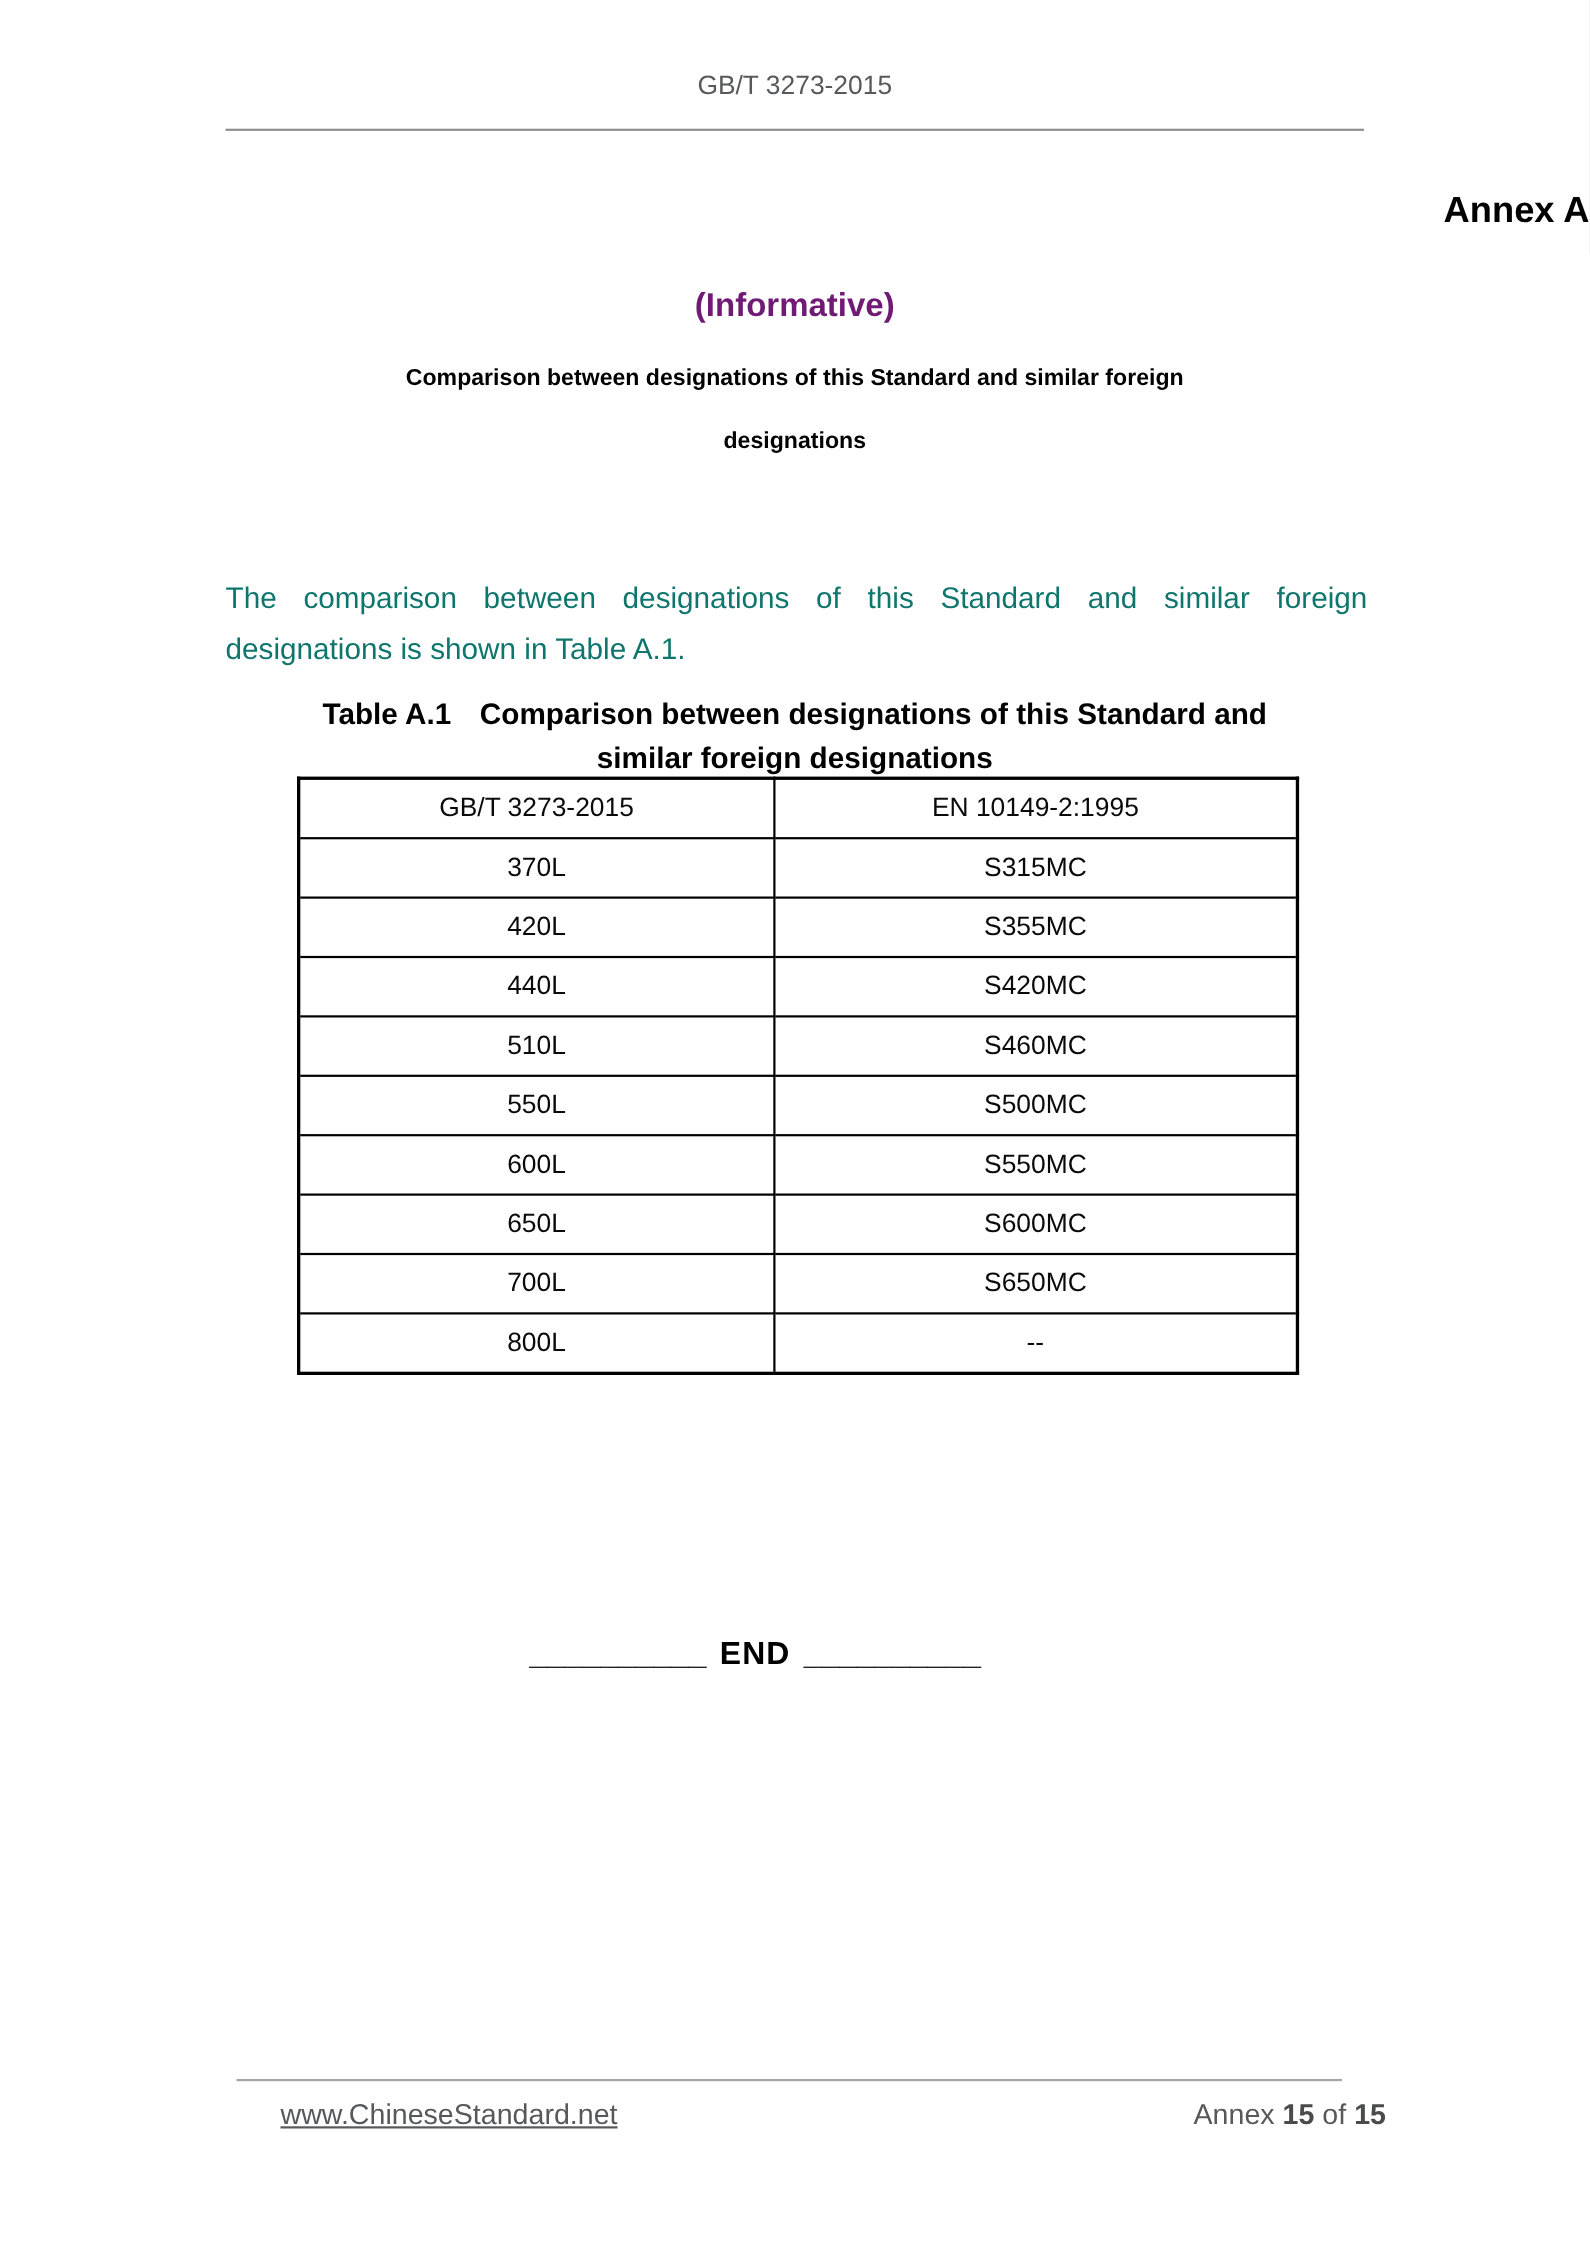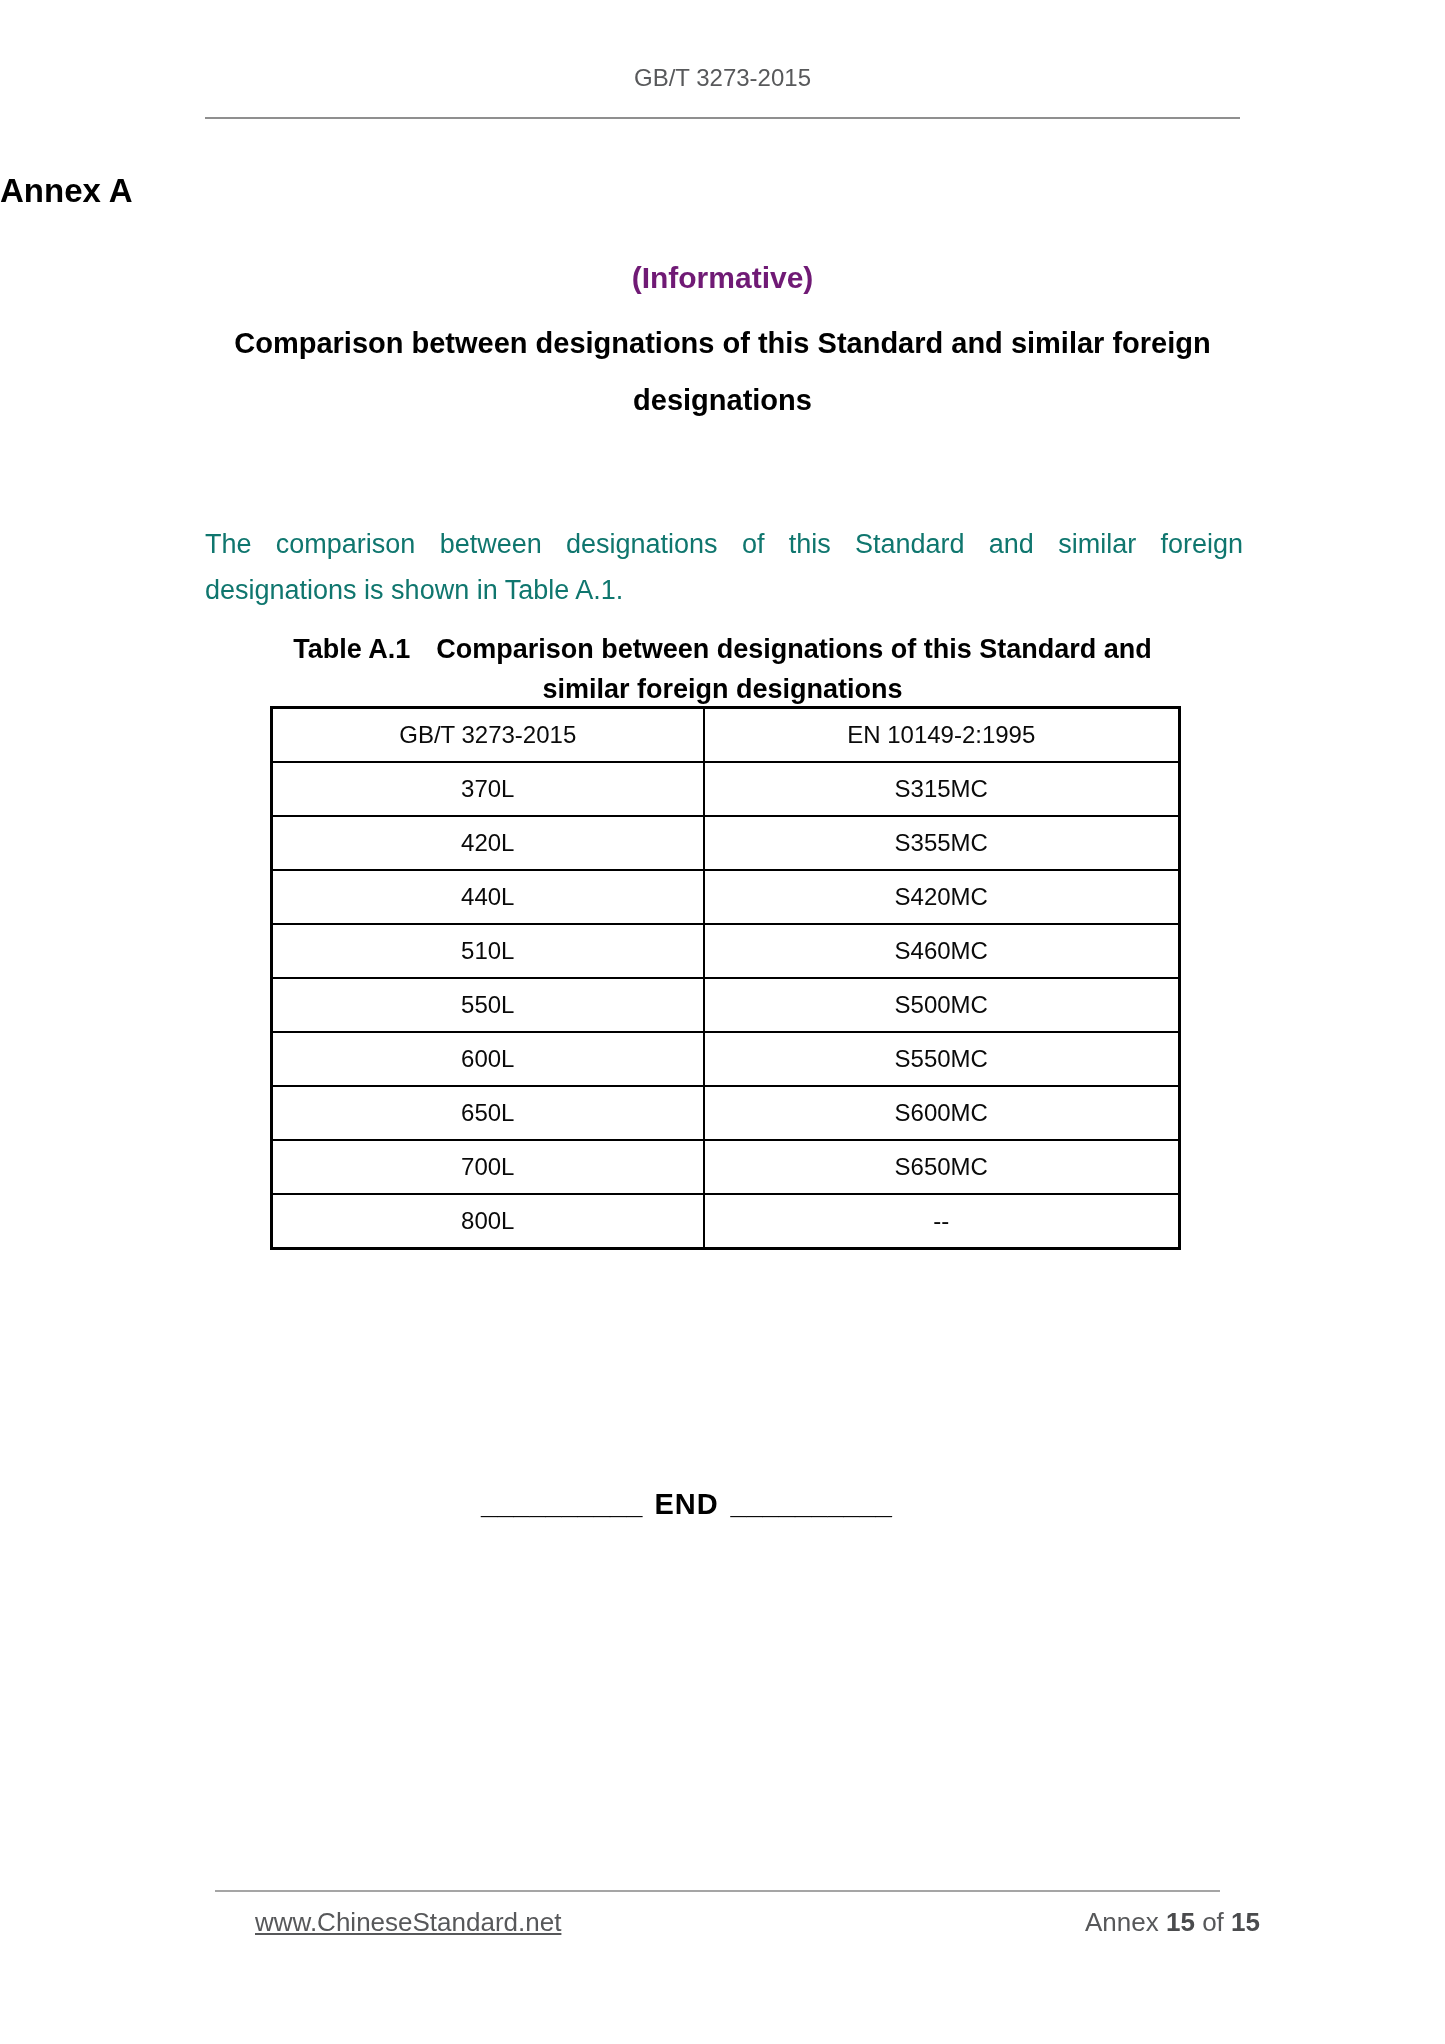--- a/index.html
+++ b/index.html
@@ -20,29 +20,29 @@
   }
   .hdr-watermark{
     position:absolute;left:50%;top:14px;transform:translateX(-50%);
     font-size:24px;color:#58595b;white-space:nowrap;
   }
   .rule{position:absolute;border-top:2px solid #8f8f8f;height:0;}
   .rule-top{top:117px;left:205px;width:1035px;}
   
   .annex-title{
     position:absolute;top:172px;left:0;width:100%;margin:0;
-    text-align:left;font-size:33px;font-weight:bold;color:#000;
+    text-align:right;font-size:33px;font-weight:bold;color:#000;
   }
   .annex-subtitle{
     position:absolute;top:261px;left:0;width:100%;margin:0;
     text-align:center;font-size:30px;font-weight:bold;color:#701a75;
   }
   .annex-heading{
     position:absolute;top:315px;left:205px;width:1035px;margin:0;
-    text-align:center;font-size:29px;font-weight:bold;line-height:57px;color:#000;
+    text-align:center;font-size:21px;font-weight:bold;line-height:57px;color:#000;
   }
   .annex-heading .line{white-space:nowrap;}
   
   .body-para{
     position:absolute;top:521px;left:205px;width:1038px;margin:0;
     font-size:27px;line-height:46px;text-align:justify;color:#0f766e;
   }
   
   .caption{
     position:absolute;top:629px;left:205px;width:1035px;

